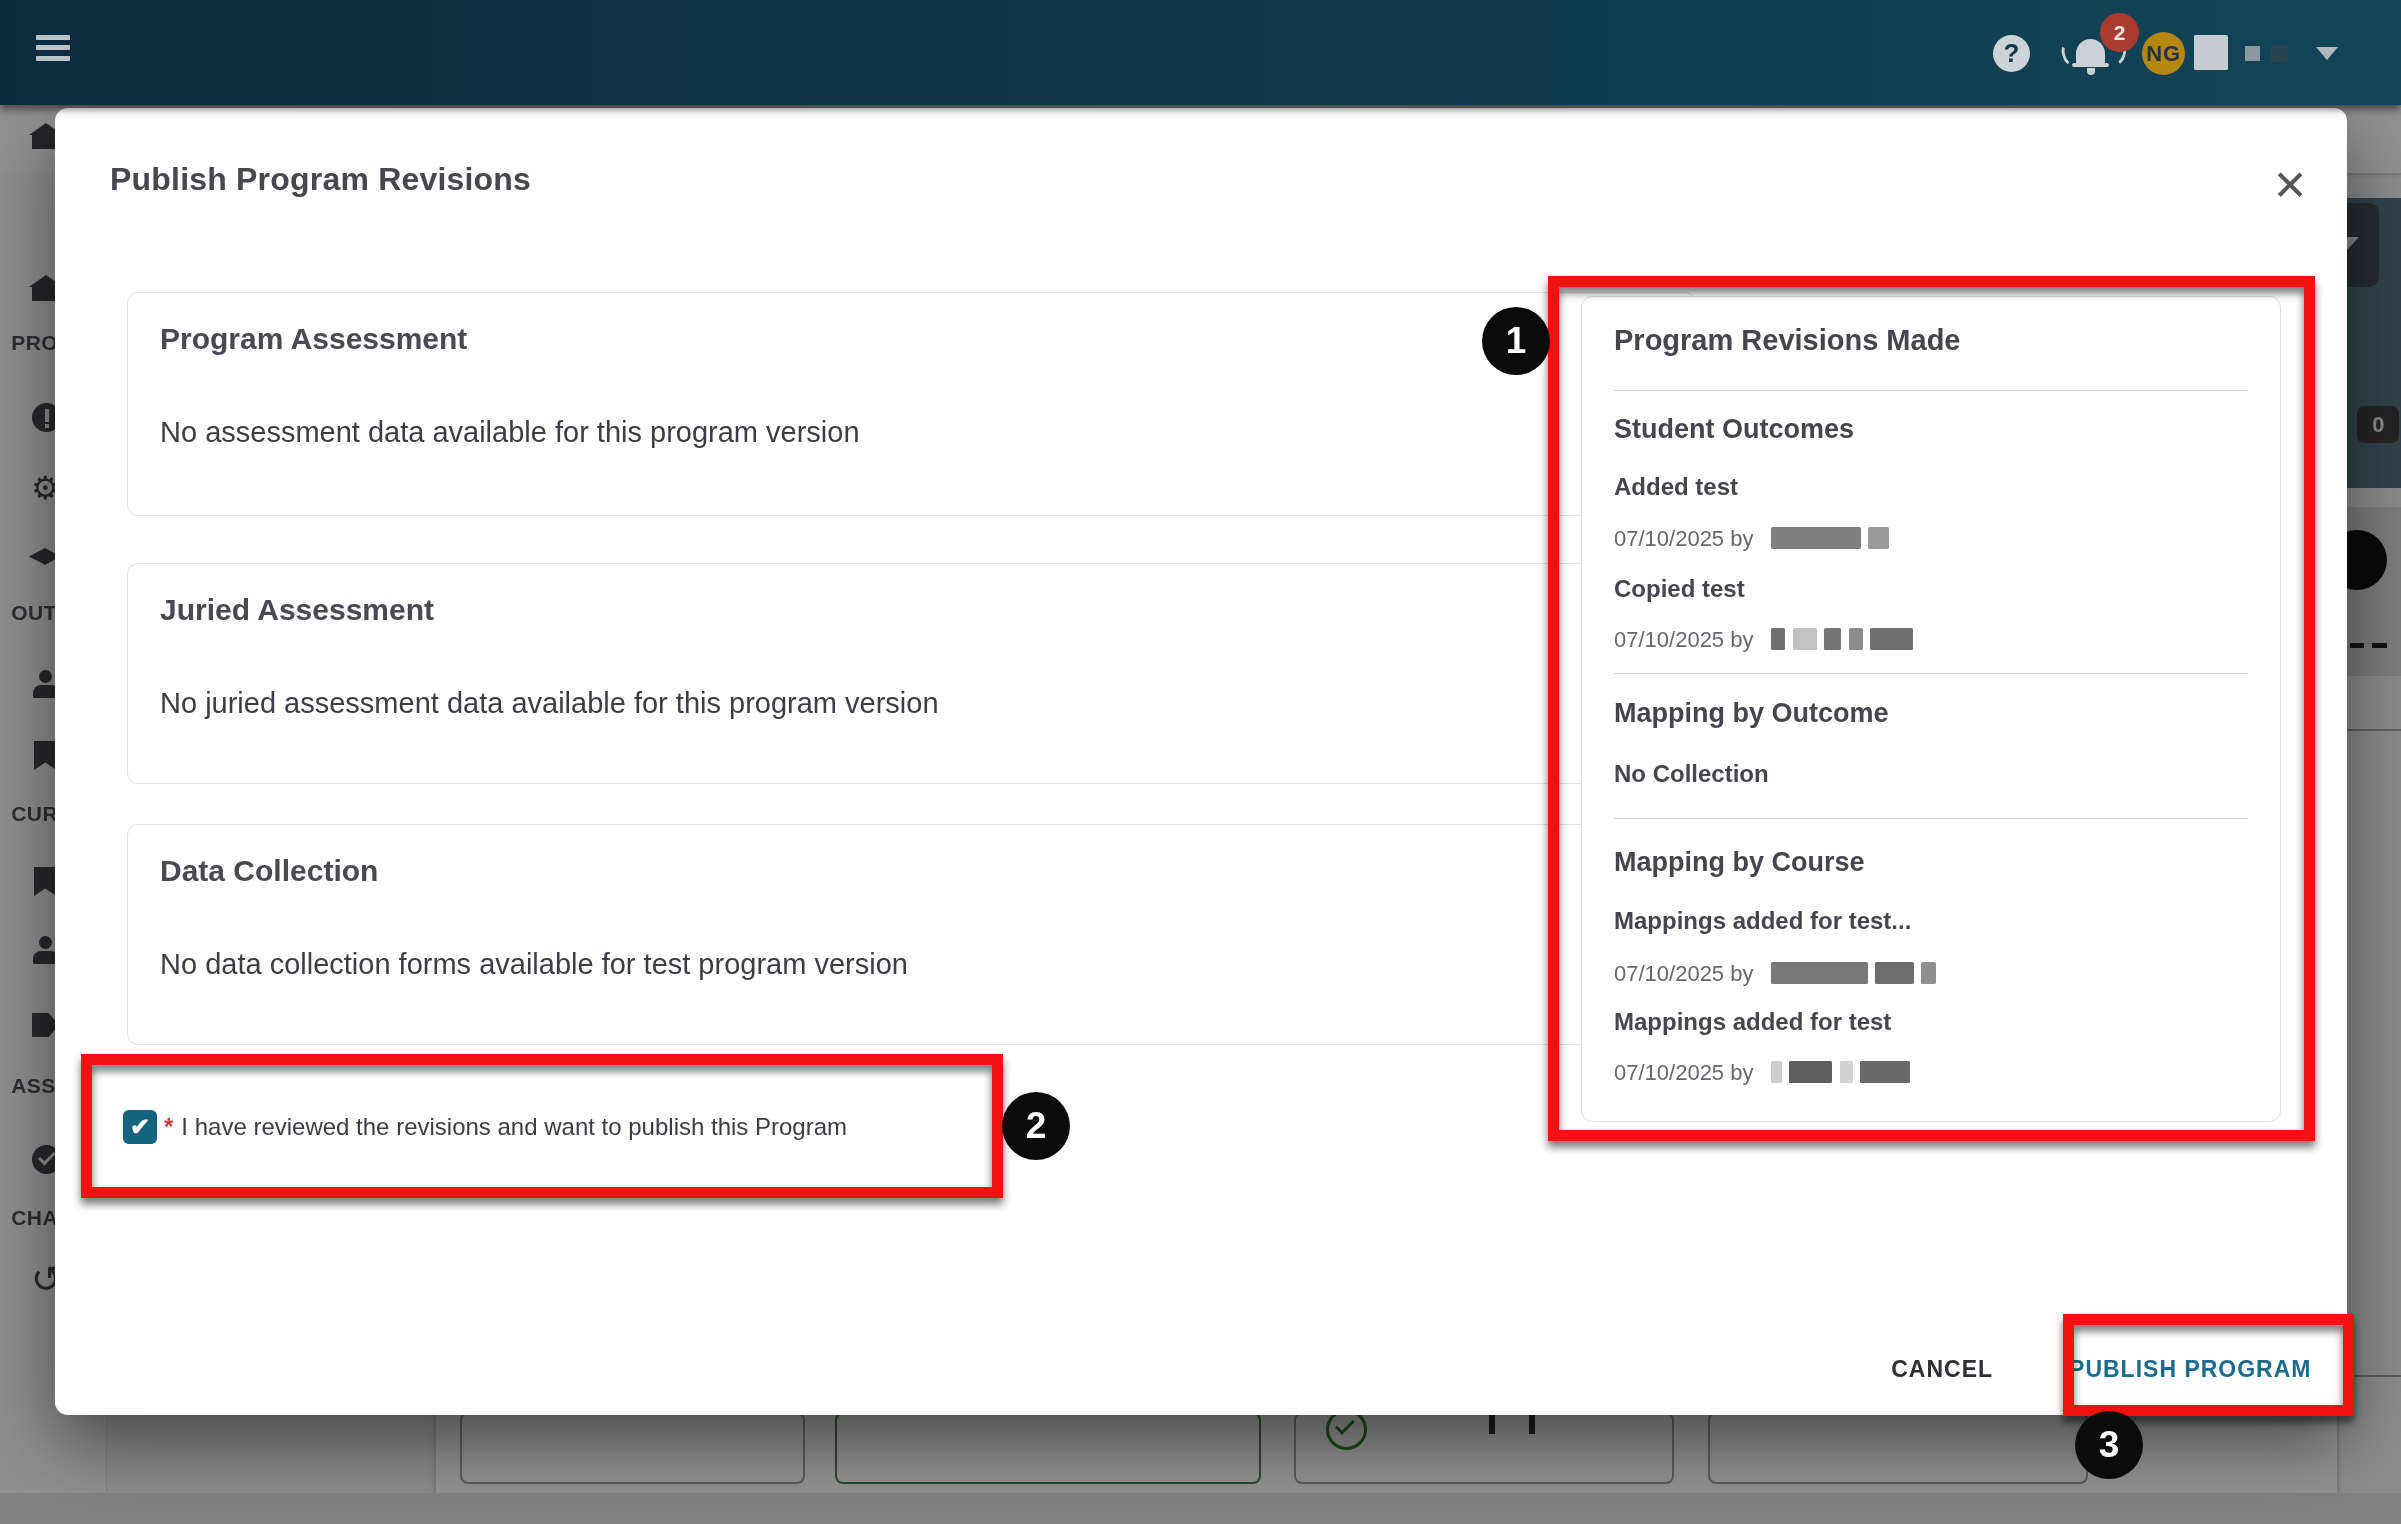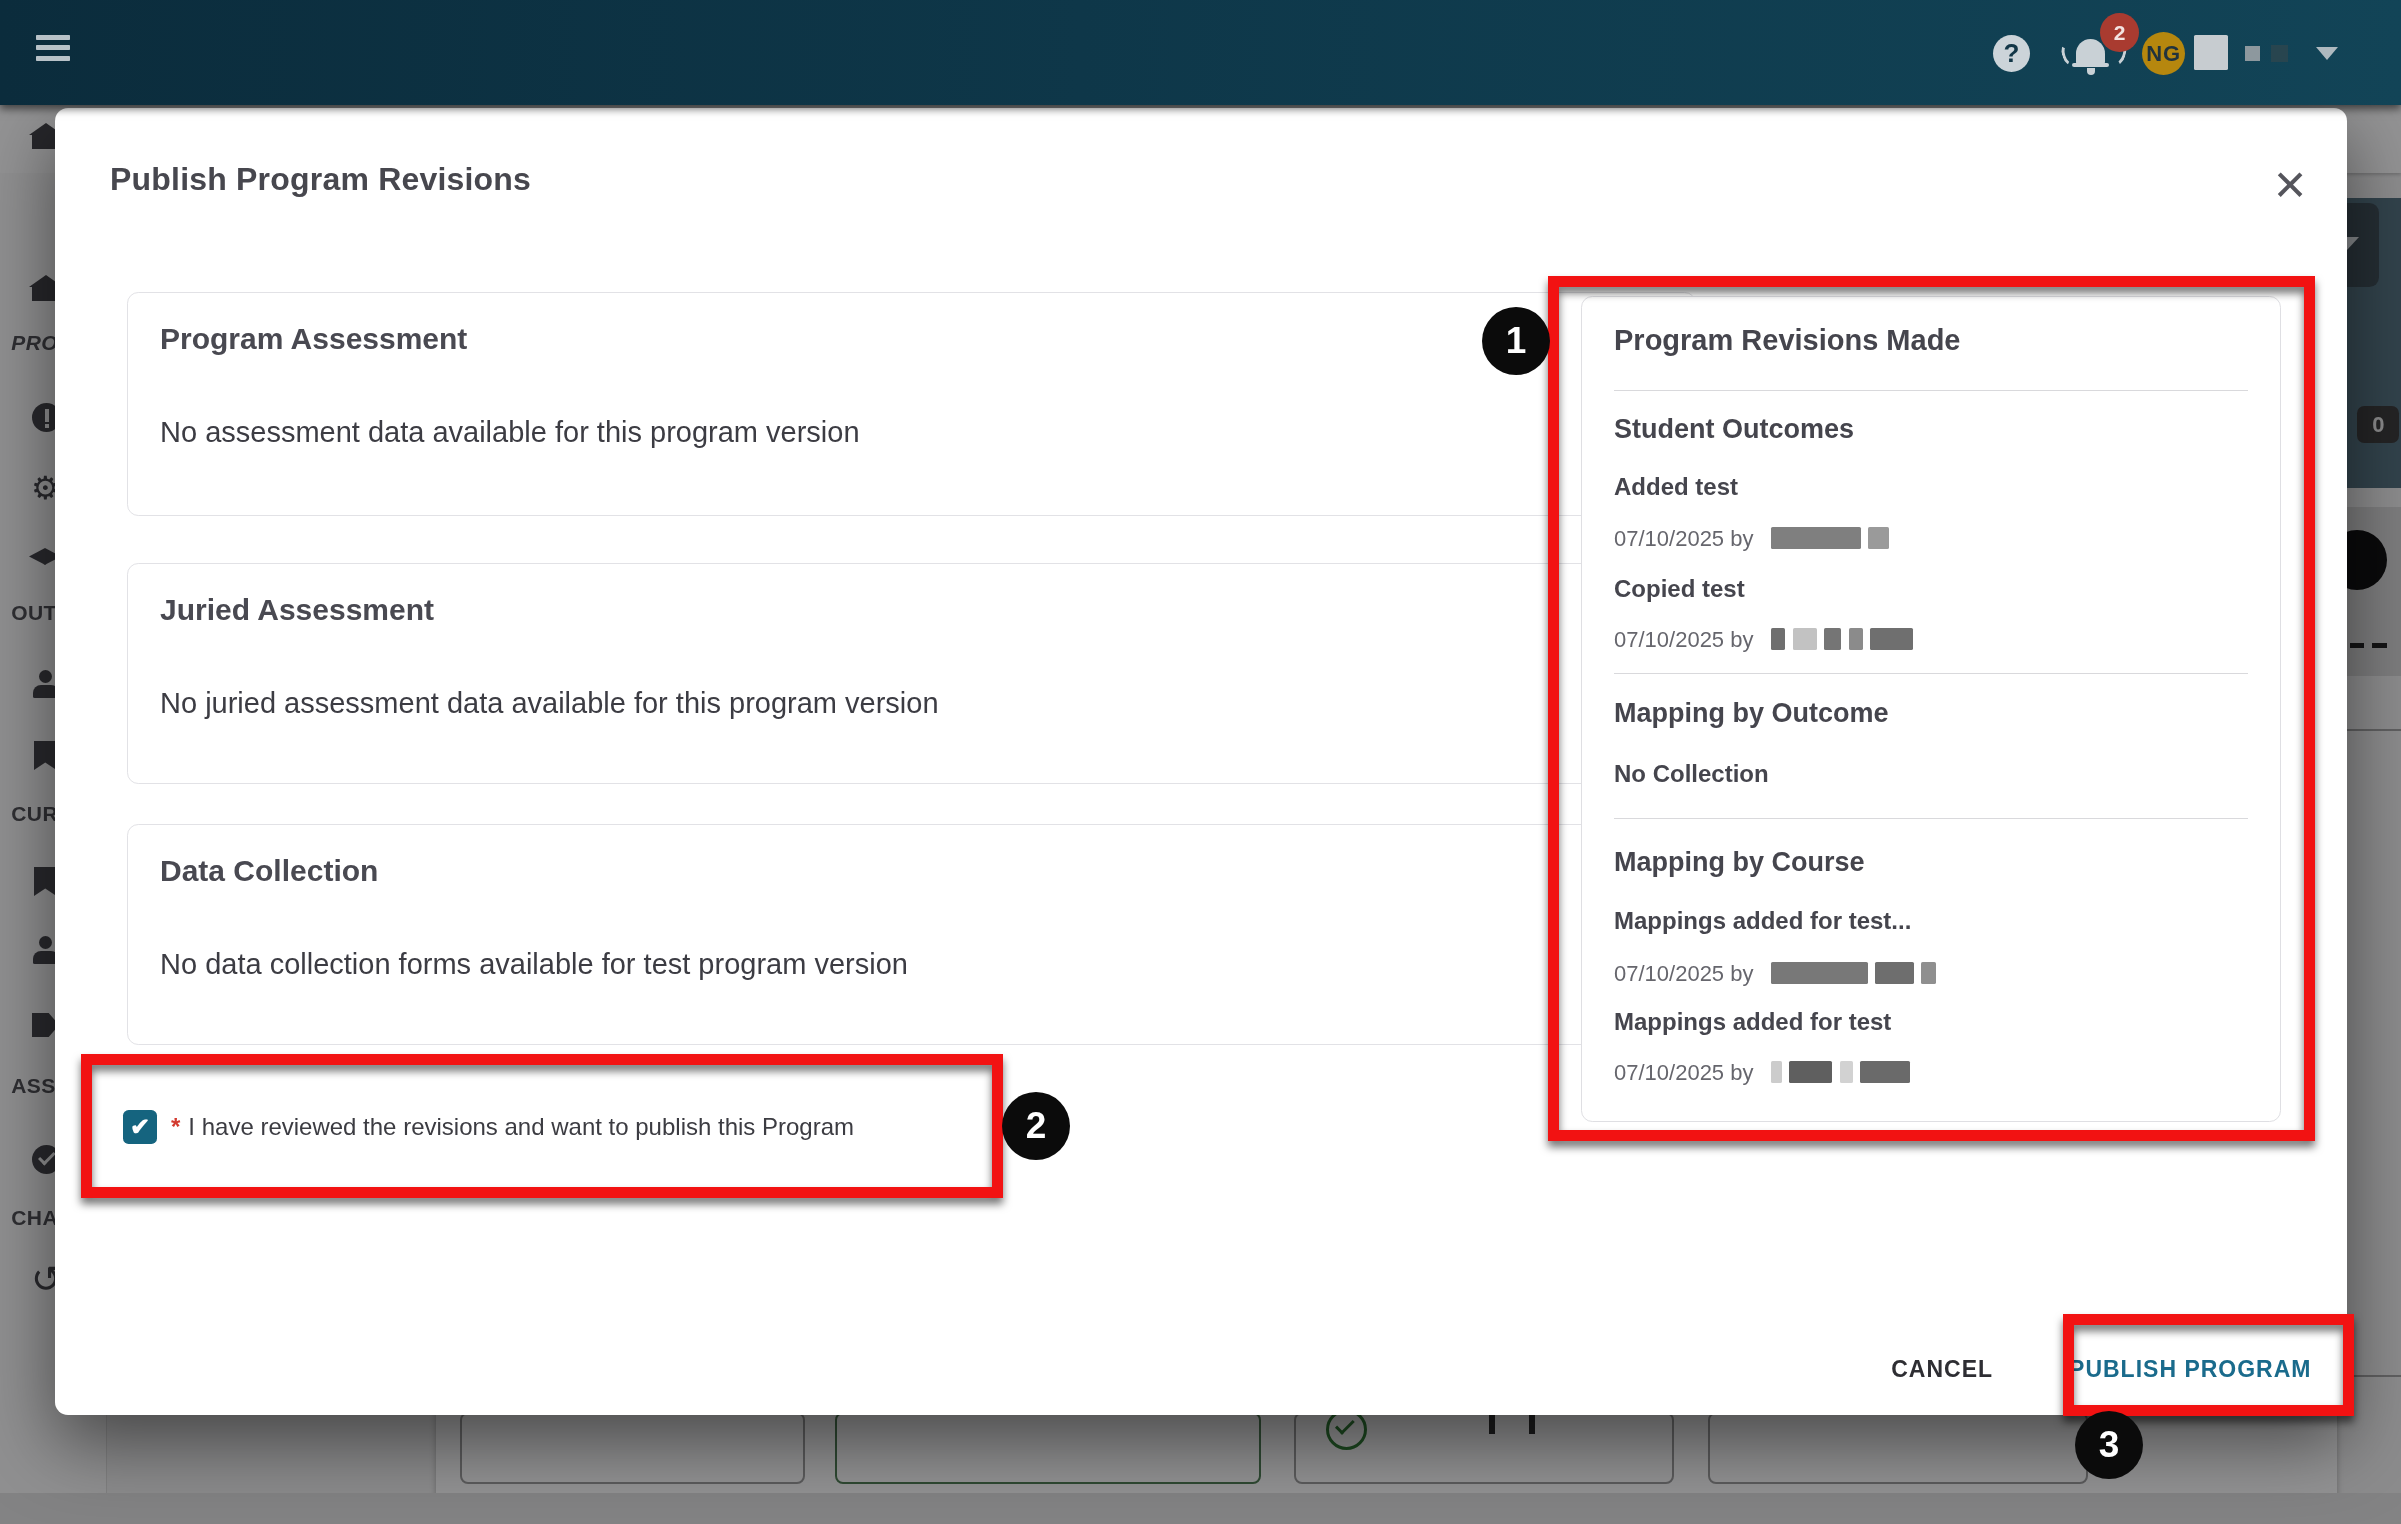--- a/index.html
+++ b/index.html
@@ -101,21 +101,21 @@
   .p-div{border:none;border-top:1.6px solid #d9d9dc;margin:0;}
   .p-head{font-size:27px;font-weight:700;color:#45454d;}
   .p-entry{font-size:24px;font-weight:700;color:#45454d;}
   .p-date{font-size:22px;color:#66666d;white-space:nowrap;}
   .p-empty{font-size:24px;font-weight:700;color:#45454d;}
   .redact span{display:inline-block;height:22px;margin-right:7.2px;vertical-align:-3.2px;border-radius:1.6px;}
 
   .cb-row{position:absolute;left:68px;top:996px;height:45px;display:flex;align-items:center;}
   .checkbox{width:34px;height:34px;border-radius:5.6px;background:#15647f;position:relative;cursor:pointer;
             color:#fff;font-size:24px;font-weight:700;text-align:center;line-height:34px;}
-  .cb-label{margin-left:14px;font-size:24px;color:#3c3c42;}
+  .cb-label{margin-left:7px;font-size:24px;color:#3c3c42;}
   .req{color:#d33a2f;font-weight:700;margin-right:8px;}
 
   .footer{position:absolute;right:21px;top:1239px;height:45px;display:flex;align-items:center;gap:47px;}
   .btn{border:none;background:none;font-family:inherit;font-size:23px;font-weight:700;letter-spacing:1px;
        cursor:pointer;padding:8px 14.5px;}
   .btn.cancel{color:#2e2e33;}
   .btn.publish{color:#1a6b8c;}
 
   
   .anno{position:absolute;border:11.3px solid #f21212;z-index:30;pointer-events:none;
@@ -133,21 +133,21 @@
 <body>
 
 <div class="app">
 
   <div class="under">
     <div class="subheader">
       <span class="home-ic" style="left:32px;top:29px;"></span>
     </div>
     <div class="sidebar">
       <span class="home-ic" style="left:32px;top:113px;"></span>
-      <span class="side-label" style="top:158px;font-style:italic;">PRO</span>
+      <span class="side-label" style="top:158px;">PRO</span>
       <span class="circle-ic i" style="left:32px;top:230px;"></span>
       <span class="glyph-ic" style="left:31px;top:299px;">⚙</span>
       <span class="cap-ic" style="left:29px;top:375px;"></span>
       <span class="side-label" style="top:428px;">OUT</span>
       <span class="person-ic" style="left:31px;top:497px;"></span>
       <span class="bookmark-ic" style="left:34px;top:568px;"></span>
       <span class="side-label" style="top:629px;">CUR</span>
       <span class="bookmark-ic" style="left:34px;top:694px;"></span>
       <span class="person-ic" style="left:31px;top:763px;"></span>
       <span class="tag-ic" style="left:32px;top:840px;"></span>

